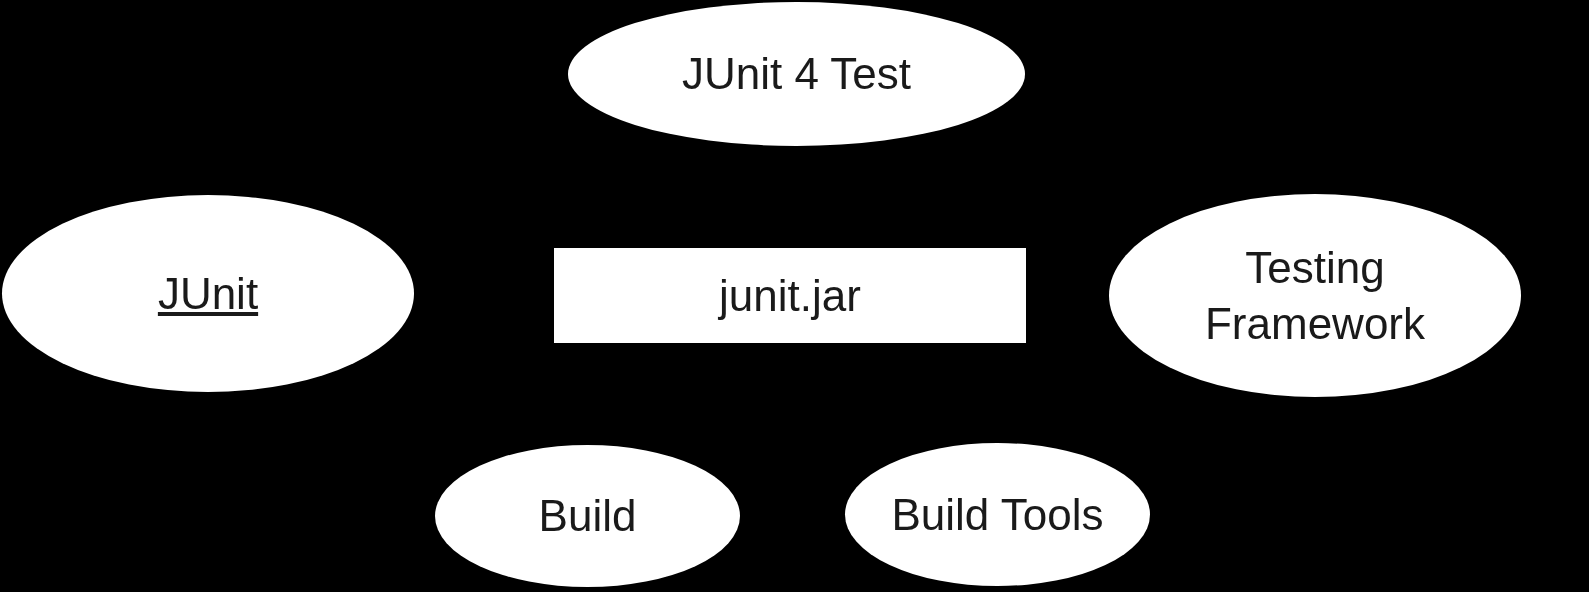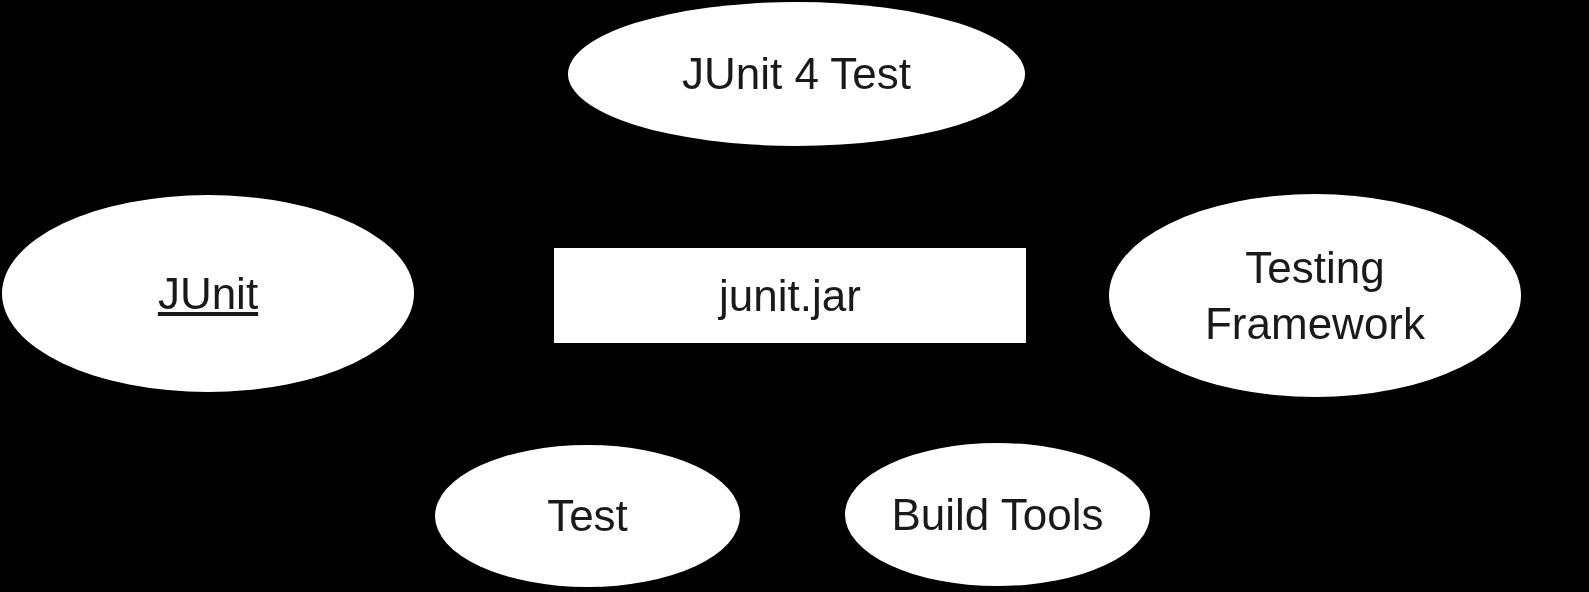--- a/index.html
+++ b/index.html
@@ -64,20 +64,20 @@
   <div class="node rect n-junitjar">
     <span class="line">junit.jar</span>
   </div>
 
   <div class="node ellipse n-framework">
     <span class="line">Testing</span>
     <span class="line">Framework</span>
   </div>
 
   <div class="node ellipse n-ides">
-    <span class="line">Test</span>
+    <span class="line">Build</span>
   </div>
 
   <div class="node ellipse n-buildtools">
     <span class="line">Build Tools</span>
   </div>
 
 </div>
 
 </body></html>

